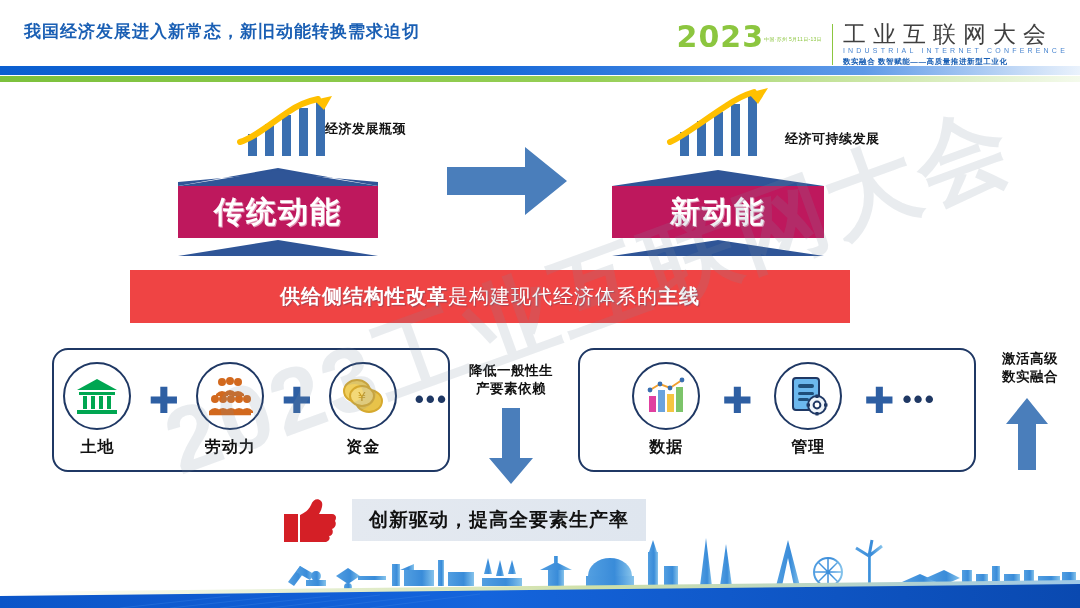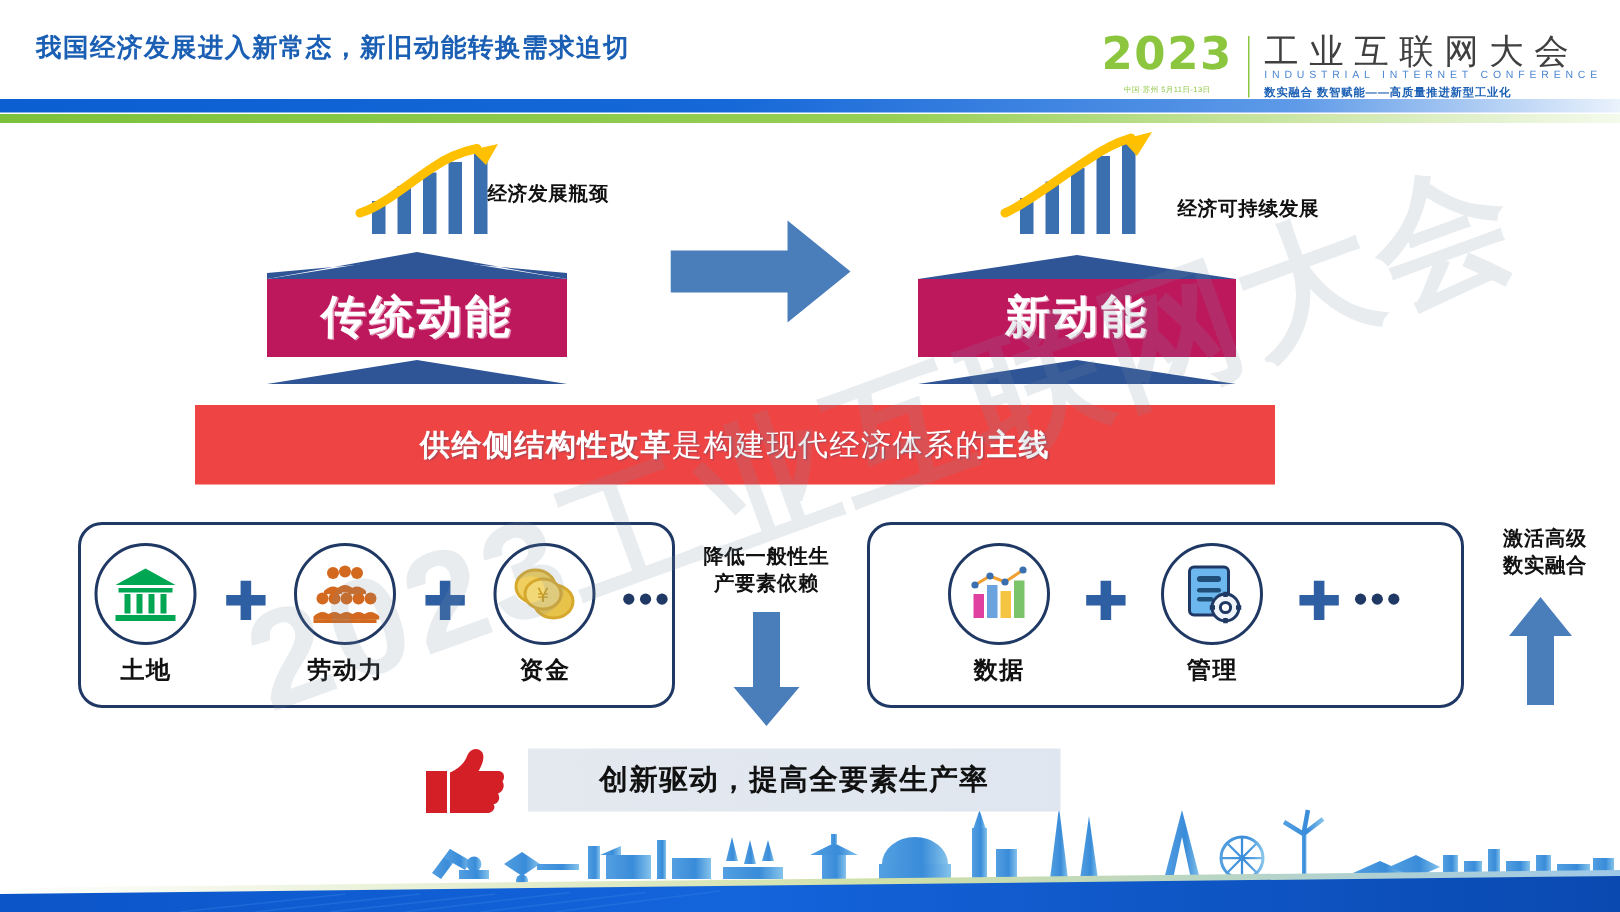--- a/index.html
+++ b/index.html
@@ -20,21 +20,21 @@
     position:absolute; left:0; top:66px; width:1080px; height:9px;
     background:linear-gradient(to right,#0b5fd0 0%,#1668d8 45%,#5e9ae8 80%,#eaf2fc 100%);
   }
   .hdr-green {
     position:absolute; left:0; top:76px; width:1080px; height:6px;
     background:linear-gradient(to right,#7cc13c 0%,#96cf55 55%,#cbe6a5 80%,#f4faec 100%);
   }
 
   
   .logo { position:absolute; right:12px; top:22px; display:flex; align-items:flex-start; }
-  .logo-year { display:flex; flex-direction:column; align-items:center; padding-right:10px; }
+  .logo-year { display:flex; flex-direction:row; align-items:center; padding-right:10px; }
   .logo-2023 {
     font-size:30px; font-weight:700; color:#8cc63f; letter-spacing:1px;
     line-height:1; font-family:"DejaVu Sans",sans-serif;
   }
   .logo-date { font-size:5px; color:#8cc63f; margin-top:4px; letter-spacing:.3px; white-space:nowrap; }
   .logo-div { width:1px; background:#8cc63f; align-self:stretch; margin:2px 10px 2px 0; }
   .logo-right { display:flex; flex-direction:column; }
   .logo-cn { font-size:23px; font-weight:400; color:#404040; letter-spacing:7px; line-height:1.05; }
   .logo-en { font-size:7px; color:#4a86d0; letter-spacing:3.2px; margin-top:1px; }
   .logo-sub { font-size:7.5px; color:#1a5fb4; letter-spacing:.6px; margin-top:3px; font-weight:700; }
@@ -99,21 +99,21 @@
 
   
   .side-cap {
     position:absolute; z-index:3; font-size:13.5px; font-weight:700;
     color:#111; line-height:1.35; text-align:center; letter-spacing:.5px;
   }
   .side-arrow { position:absolute; z-index:3; }
 
   
   .bottom-banner {
-    position:absolute; left:352px; top:499px; width:355px; height:42px;
+    position:absolute; left:352px; top:499px; width:294px; height:42px;
     background:linear-gradient(to right,#e4e9f0,#dfe6ef); z-index:3;
     display:flex; align-items:center; justify-content:center;
   }
   .bottom-txt { font-size:19px; font-weight:700; color:#111; letter-spacing:1px; }
   .thumb { position:absolute; left:282px; top:498px; z-index:3; }
 
   
   .skyline { position:absolute; left:0; bottom:0; width:1080px; height:78px; z-index:1; }
   .skyline svg { display:block; width:100%; height:100%; }
 </style>

